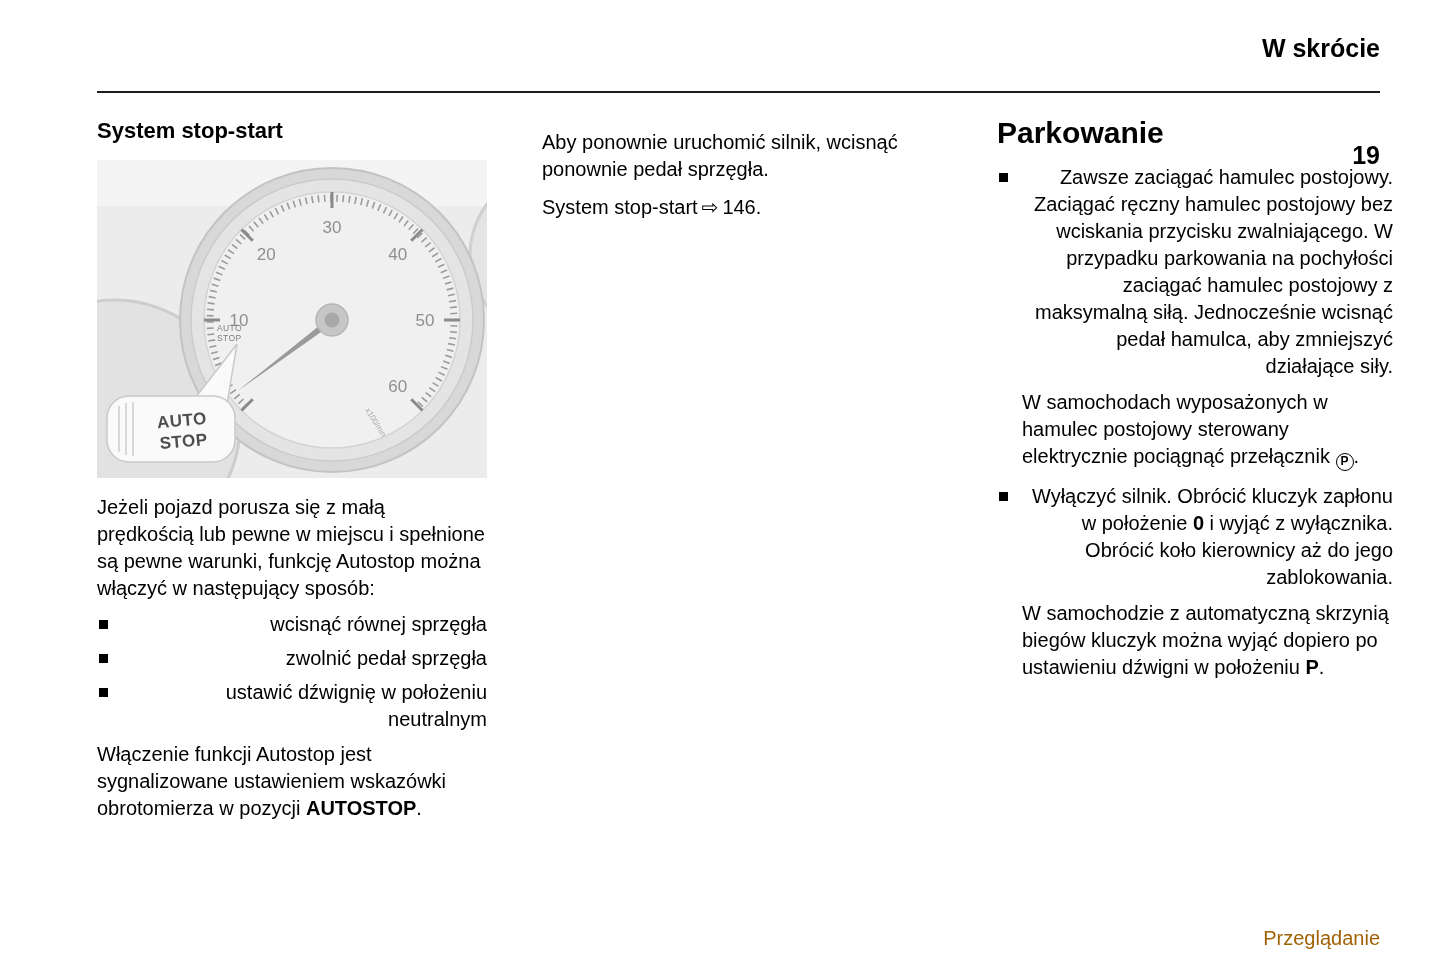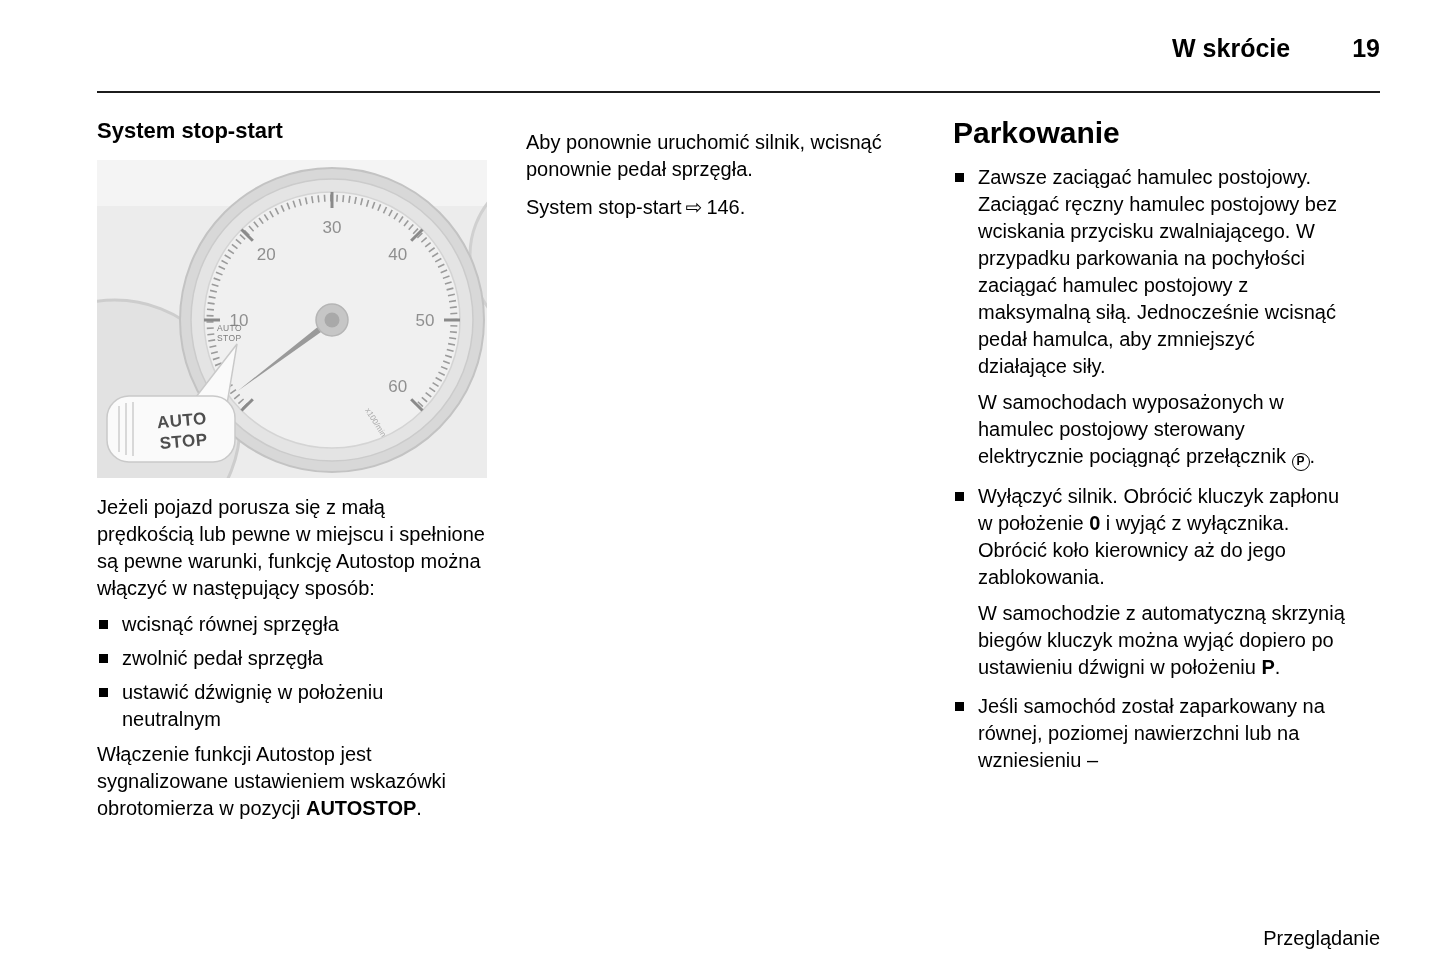--- a/index.html
+++ b/index.html
@@ -9,53 +9,53 @@
     font-family:"Liberation Sans", sans-serif;
     color:#000;
     position:relative;
     overflow:hidden;
   }
   .page { position:absolute; inset:0; }
 
   
   .header {
     position:absolute; top:34px; left:97px; width:1283px;
-    display:flex; justify-content:flex-end; align-items:flex-end; gap:62px;
-    font-size:25px; font-weight:bold;
+    display:flex; justify-content:flex-end; align-items:flex-end; gap:78px;
+    font-size:25px; font-weight:bold;flex-direction:column;
   }
   .rule {
     position:absolute; top:91px; left:97px; width:1283px; height:2px;
     background:#1c1c1c;
   }
 
   
   .columns {
     position:absolute; top:118px; left:97px;
-    display:flex; gap:39px;
+    display:flex; gap:55px;
   }
   .col { font-size:20px; line-height:27px; }
   .col-1 { width:390px; }
   .col-2 { width:388px; }
-  .col-3 { width:396px; }
+  .col-3 { width:396px;margin-left:12px; }
 
   .h-col { font-size:22px; line-height:26px; font-weight:bold; margin:0 0 16px 0; }
   .h-main { font-size:30px; line-height:34px; font-weight:bold; margin:-2px 0 14px 0; }
 
   .body-p { margin:11px 0 9px 0; }
 
   
   .gauge-figure { width:390px; height:318px; margin:0 0 16px 0; }
   .gauge-figure svg { display:block; }
   .tick-num { font-size:17px; fill:#8f8f8f; font-family:"Liberation Sans",sans-serif; }
   .dial-label { font-size:8.5px; fill:#7d7d7d; font-family:"Liberation Sans",sans-serif; letter-spacing:.4px; }
   .unit-label { font-size:8px; fill:#a9a9a9; font-family:"Liberation Sans",sans-serif; }
   .callout-label { font-size:17px; font-weight:bold; fill:#4e4e4e; font-family:"Liberation Sans",sans-serif; letter-spacing:.5px; }
 
   
-  .bullet-list { list-style:none; margin:0 0 2px 0; }
+  .bullet-list { list-style:none; margin:0 0 2px 0;text-align:right; }
   .bullet-item { position:relative; padding-left:25px; margin:0 0 7px 0; }
   .bullet-item .sq {
     position:absolute; left:2px; top:9px;
     width:9px; height:9px; background:#000;
   }
   .col-3 .bullet-item { margin-bottom:9px; }
   .cont-para { padding-left:25px; margin:2px 0 12px 0; }
 
   .after-list { margin-top:8px; }
 
@@ -65,21 +65,21 @@
   .sym-p {
     display:inline-block; width:18px; height:18px;
     border:1.6px solid #000; border-radius:50%;
     font-size:12px; line-height:15px; text-align:center;
     vertical-align:-2px; font-weight:bold;
   }
 
   
   .footer {
     position:absolute; right:65px; bottom:15px;
-    font-size:20px; color:#000000;
+    font-size:20px; color:#a16207;
   }
 </style>
 </head>
 <body>
 
 <div class="page">
 
   <header class="header">
     <span>W skrócie</span>
     <span>19</span>
@@ -179,26 +179,20 @@
 
       <ul class="bullet-list">
         <li class="bullet-item">
           <span class="sq"></span>
           <span><span>Wyłączyć silnik. Obrócić kluczyk zapłonu w położenie </span><strong>0</strong><span> i wyjąć z wyłącznika. Obrócić koło kierownicy aż do jego zablokowania.</span></span>
         </li>
       </ul>
 
       <p class="cont-para"><span>W samochodzie z automatyczną skrzynią biegów kluczyk można wyjąć dopiero po ustawieniu dźwigni w położeniu </span><strong>P</strong><span>.</span></p>
 
-      <ul class="bullet-list">
-        <li class="bullet-item">
-          <span class="sq"></span>
-          <span>Jeśli samochód został zaparkowany na równej, poziomej nawierzchni lub na wzniesieniu –</span>
-        </li>
-      </ul>
     </section>
 
   </main>
 
   <footer class="footer">
     <span>Przeglądanie</span>
   </footer>
 </div>
 
 </body></html>

